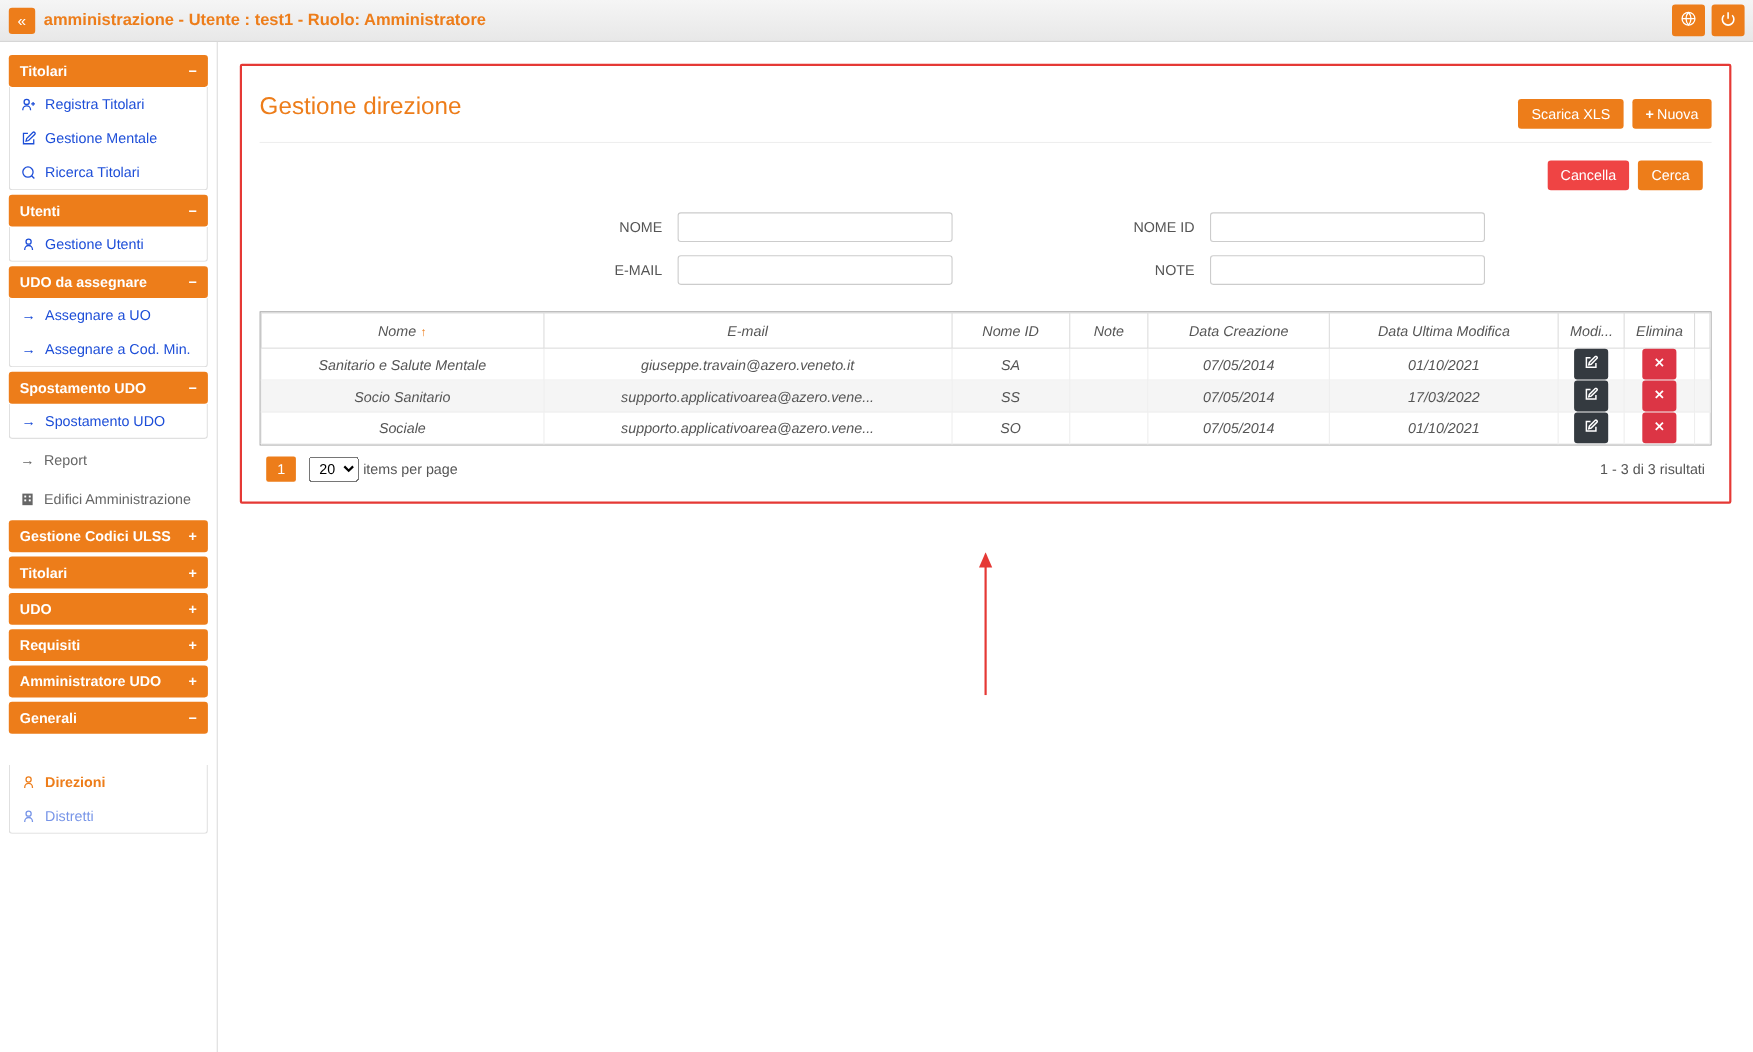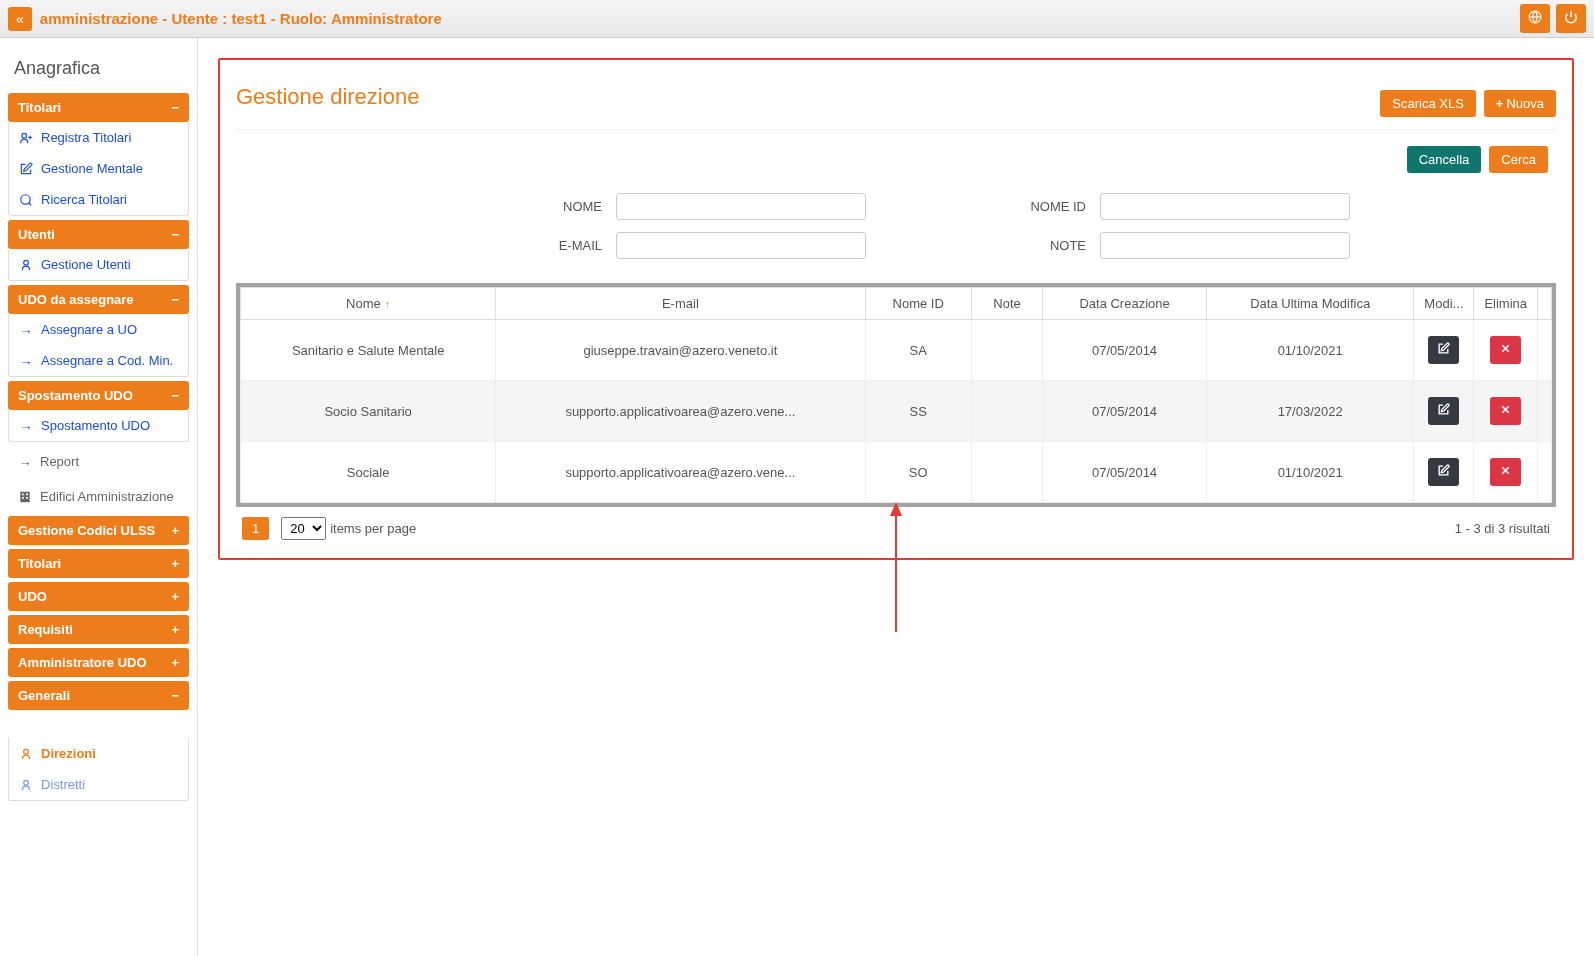--- a/index.html
+++ b/index.html
@@ -23,36 +23,36 @@
     .nav-item-flat { padding: 8px 10px; color: #666; cursor: pointer; display: flex; align-items: center; gap: 8px; font-size: 13px; margin-top: 4px; }
     .icon { width: 14px; height: 14px; display: inline-flex; align-items: center; justify-content: center; }
     
     .main { flex: 1; padding: 20px; overflow: auto; }
     .content-box { border: 2px solid #e53935; border-radius: 2px; padding: 16px; }
     .content-header { display: flex; justify-content: space-between; align-items: center; padding-bottom: 12px; border-bottom: 1px solid #eee; }
     .content-title { color: #ed7d1a; font-size: 22px; font-weight: normal; }
     .header-actions { display: flex; gap: 8px; margin-top: 14px; }
     .btn { border: none; padding: 6px 12px; border-radius: 3px; cursor: pointer; font-size: 13px; color: white; }
     .btn-orange { background: #ed7d1a; }
-    .btn-gray { background: #0f766e; }
+    .btn-gray { background: #ef4444; }
     .btn-orange .plus { font-weight: bold; margin-right: 3px; }
     
     .search-section { padding: 16px 8px 24px 8px; }
     .search-actions { display: flex; justify-content: flex-end; gap: 8px; margin-bottom: 20px; }
     .search-grid { display: flex; gap: 60px; justify-content: center; }
     .search-col { display: flex; flex-direction: column; gap: 12px; }
     .form-row { display: flex; align-items: center; gap: 14px; }
     .form-label { width: 160px; text-align: right; font-size: 13px; color: #555; }
     .form-input { width: 250px; padding: 5px 8px; border: 1px solid #ccc; border-radius: 3px; font-size: 13px; }
     
-    .table-wrap { border: 4px solid #a3a3a3; }
+    .table-wrap { border: 1px solid #a3a3a3; font-style: italic; }
     table { width: 100%; border-collapse: collapse; }
     th { background: #fff; padding: 8px 10px; text-align: center; font-weight: normal; color: #555; border: 1px solid #ddd; font-size: 13px; }
     th .sort-arrow { color: #ed7d1a; font-size: 11px; margin-left: 4px; }
-    td { padding: 16px 10px; text-align: center; border: 1px solid #eee; font-size: 13px; color: #555; }
+    td { padding: 0 10px; text-align: center; border: 1px solid #eee; font-size: 13px; color: #555; }
     tbody tr:nth-child(even) { background: #f5f5f5; }
     .icon-btn { border: none; padding: 6px 9px; border-radius: 3px; cursor: pointer; color: white; }
     .icon-btn-dark { background: #343a40; }
     .icon-btn-red { background: #dc3545; }
     
     .pagination-bar { display: flex; justify-content: space-between; align-items: center; padding: 10px 6px 2px 6px; }
     .pagination-left { display: flex; align-items: center; gap: 12px; }
     .page-num { background: #ed7d1a; color: white; padding: 4px 10px; border-radius: 2px; font-size: 13px; }
     .page-select { padding: 2px 4px; font-size: 13px; }
     .items-label { font-size: 13px; color: #555; }
@@ -89,21 +89,20 @@
             <path d="M18.36 6.64a9 9 0 1 1-12.73 0"></path>
             <line x1="12" y1="2" x2="12" y2="12"></line>
           </svg>
       </span>
     </button>
   </div>
 </div>
 
 <div class="layout">
   <div class="sidebar">
-    <div class="section-label">Anagrafica</div>
 
     <div class="accordion-header">
       <span>Titolari</span>
       <span>−</span>
     </div>
     <div class="accordion-body">
       <div class="nav-item">
         <span class="icon">
             <svg width="14" height="14" viewBox="0 0 24 24" fill="none" stroke="currentColor" stroke-width="2">
               <circle cx="9" cy="8" r="4"></circle>

